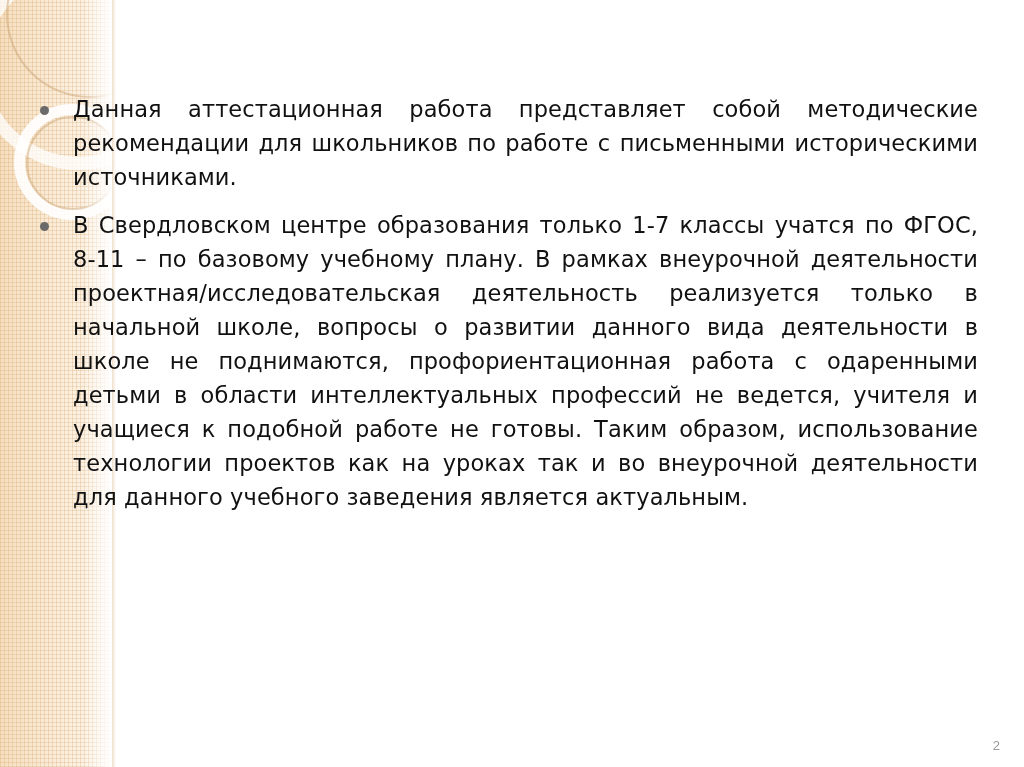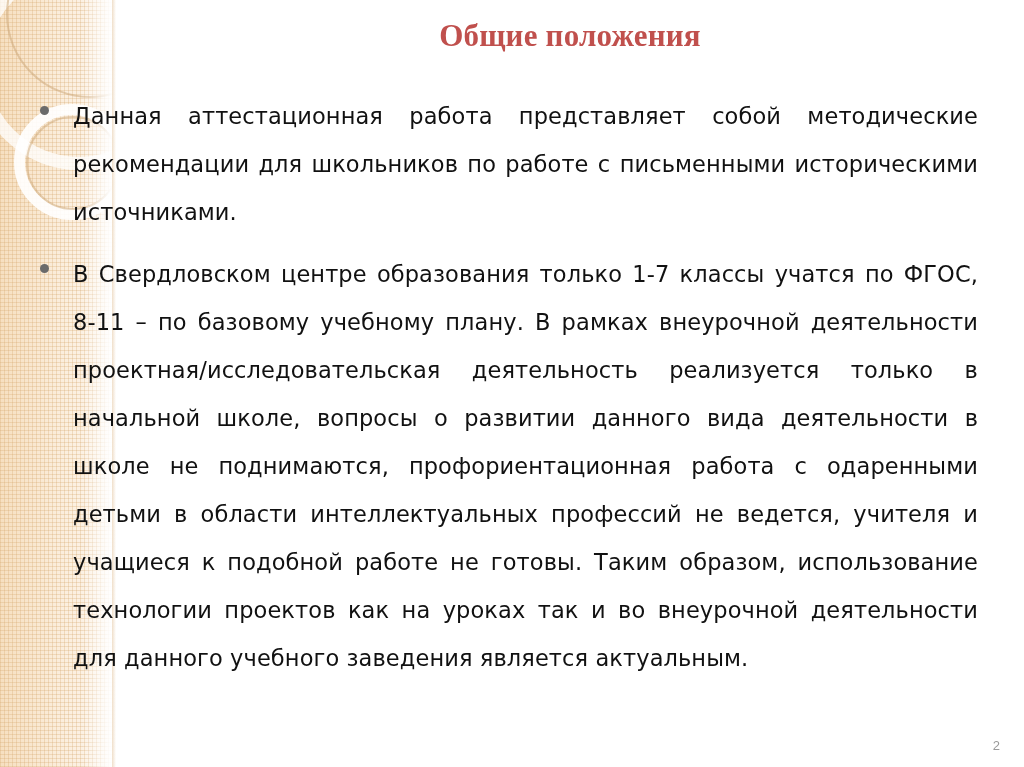--- a/index.html
+++ b/index.html
@@ -125,21 +125,21 @@
     left: 12px;
     top: 14px;
     width: 9px;
     height: 9px;
     border-radius: 50%;
     background: #6a6a6a;
   }
   .bullet-text {
     font-family: "DejaVu Sans", sans-serif;
     font-size: 22.5px;
-    line-height: 48px;
+    line-height: 34px;
     color: #111111;
     text-align: justify;
     text-align-last: left;
     letter-spacing: 0.1px;
   }
 
   
   .slide-number {
     position: absolute;
     right: 24px;
@@ -156,21 +156,20 @@
 
   <div class="left-band">
     <div class="ring ring-outer"></div>
     <div class="ring ring-mid"></div>
     <div class="ring ring-inner"></div>
     <div class="ring ring-thin"></div>
     <div class="left-band-fade"></div>
   </div>
   <div class="band-edge"></div>
 
-  <div class="title">Общие положения</div>
 
   <div class="content">
 
     <div class="bullet-item">
       <span class="bullet-dot"></span>
       <div class="bullet-text">Данная аттестационная работа представляет собой методические рекомендации для школьников по работе с письменными историческими источниками.</div>
     </div>
 
     <div class="bullet-item">
       <span class="bullet-dot"></span>

